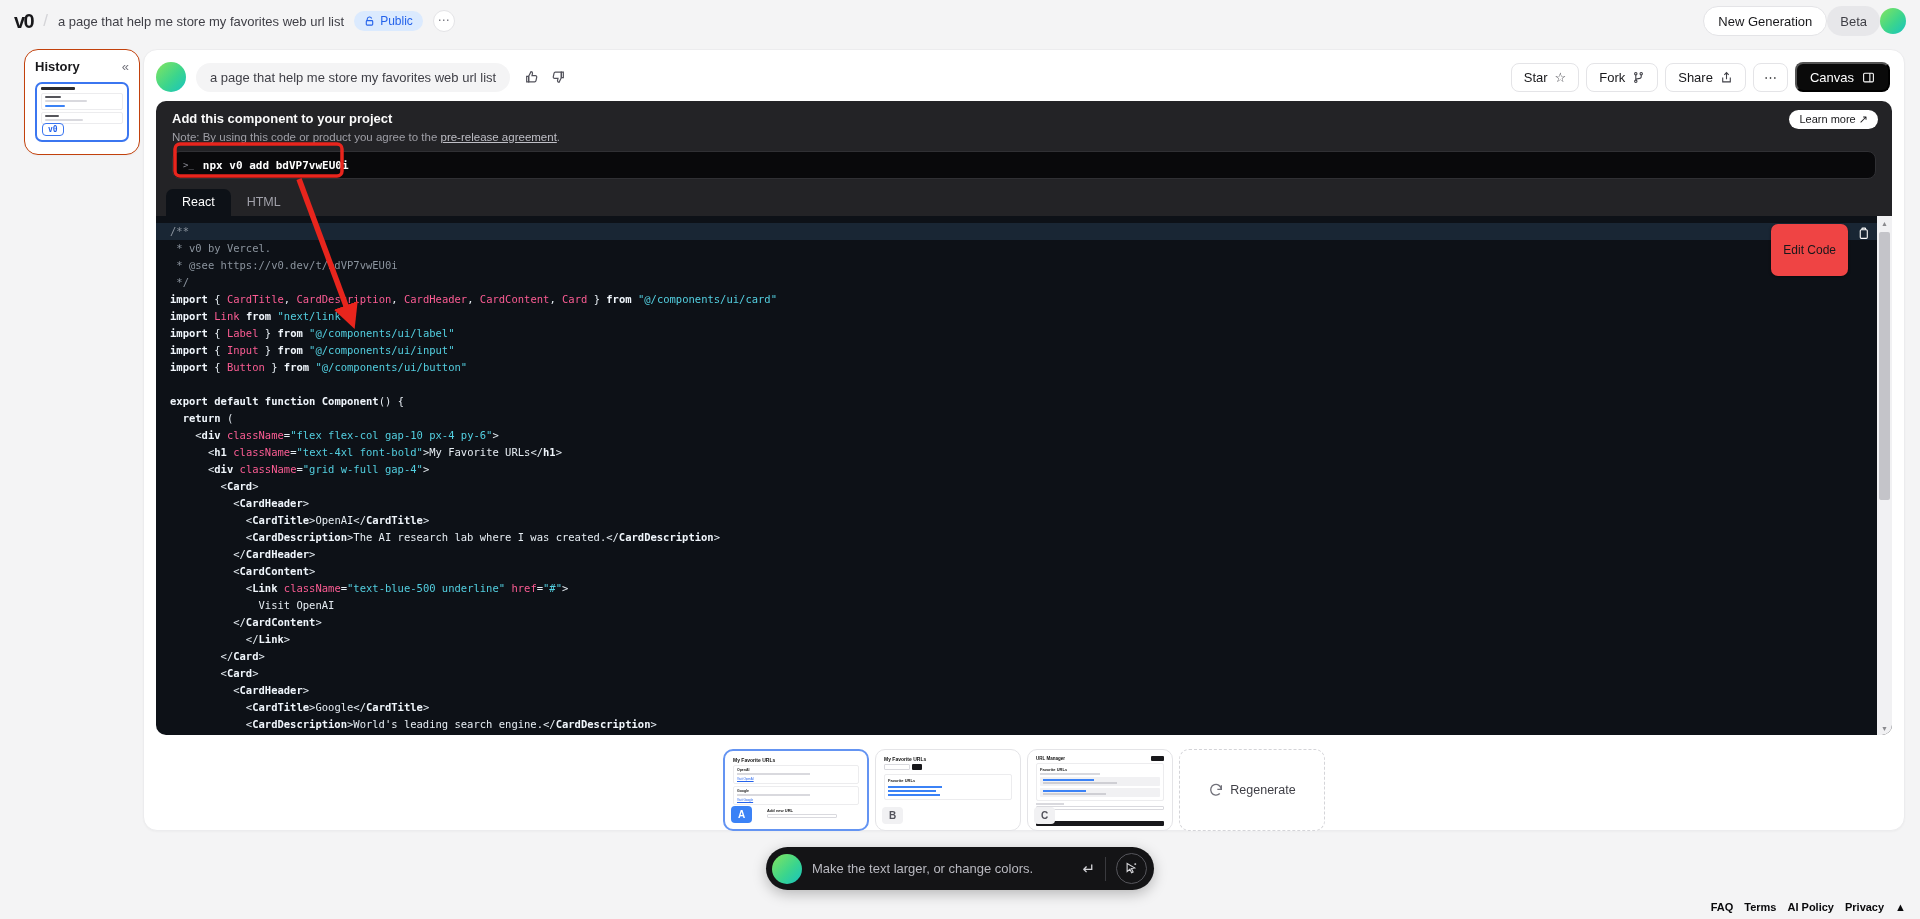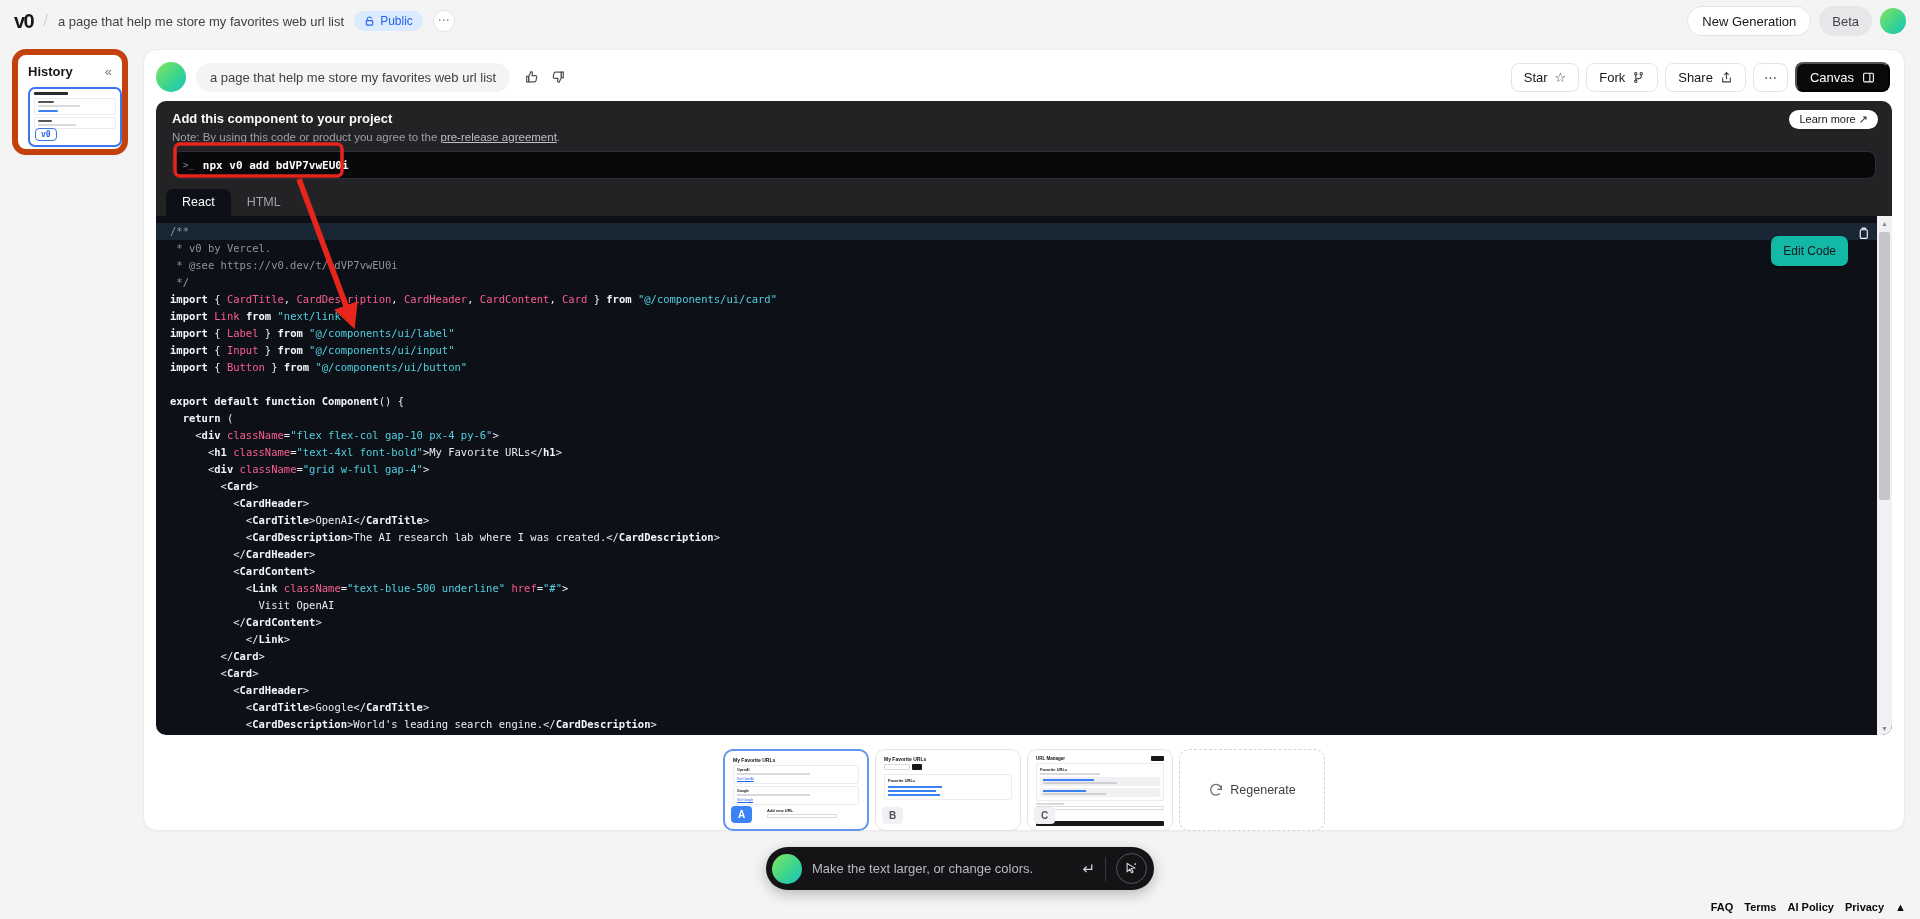--- a/index.html
+++ b/index.html
@@ -7,27 +7,27 @@
   body { background:#f4f4f5; font-family:"Liberation Sans", sans-serif; position:relative; color:#18181b; }
 
   
   .topbar { position:absolute; top:0; left:0; right:0; height:42px; display:flex; align-items:center; padding:0 14px; }
   .topbar-left { display:flex; align-items:center; gap:10px; }
   .logo { font-weight:900; font-size:20px; letter-spacing:-1.5px; cursor:pointer; }
   .slash { color:#d4d4d8; font-size:17px; }
   .proj-title { font-size:13px; color:#3f3f46; }
   .pub-badge { display:inline-flex; align-items:center; gap:5px; background:#dbeafe; color:#2563eb; font-size:12px; border-radius:999px; padding:3px 10px; cursor:pointer; }
   .dots-btn { width:22px; height:22px; border:1px solid #e4e4e7; border-radius:999px; background:#fff; color:#71717a; font-size:12px; line-height:19px; text-align:center; cursor:pointer; }
-  .topbar-right { margin-left:auto; display:flex; align-items:center; gap:8px; }
+  .topbar-right { margin-left:auto; display:flex; align-items:center; gap:0; }
   .pill-btn { height:30px; display:inline-flex; align-items:center; gap:6px; padding:0 14px; border:1px solid #e4e4e7; border-radius:999px; background:#fff; font-size:13px; color:#18181b; cursor:pointer; }
   .beta-pill { height:30px; display:inline-flex; align-items:center; padding:0 13px; border-radius:999px; background:#e7e7ea; font-size:13px; color:#3f3f46; cursor:pointer; }
   .avatar-grad { width:26px; height:26px; border-radius:50%; background:linear-gradient(135deg,#84e55f 0%,#3cd58c 55%,#17c3c0 100%); cursor:pointer; }
 
   
-  .hist { position:absolute; left:12px; top:49px; width:116px; height:106px; background:#fff; border:6px solid #c2410c; border-radius:14px; padding:9px 10px; box-shadow:0 1px 2px rgba(0,0,0,.03); }
+  .hist { position:absolute; left:24px; top:49px; width:116px; height:106px; background:#fff; border:1px solid #c2410c; border-radius:14px; padding:9px 10px; box-shadow:0 1px 2px rgba(0,0,0,.03); }
   .hist-head { display:flex; align-items:center; justify-content:space-between; }
   .hist-title { font-size:13px; font-weight:600; color:#18181b; }
   .hist-collapse { color:#71717a; font-size:13px; cursor:pointer; }
   .hist-thumb { position:relative; margin-top:8px; width:94px; height:60px; border:2px solid #3b76f0; border-radius:7px; background:#fff; padding:3px 4px; cursor:pointer; overflow:hidden; }
   .mini-bar { border-radius:1px; }
   .v0-badge { position:absolute; left:5px; bottom:4px; background:#fff; border:1.5px solid #3b76f0; color:#2563eb; border-radius:4px; font-size:8px; font-weight:700; padding:1px 5px; font-family:"DejaVu Sans Mono", monospace; }
 
   
   .panel { position:absolute; left:143px; top:49px; width:1762px; height:782px; background:#fff; border:1px solid #ececee; border-radius:14px; box-shadow:0 1px 2px rgba(0,0,0,.03); }
   .chat-row { display:flex; align-items:center; padding:12px 14px 9px 12px; }
@@ -57,21 +57,21 @@
   
   .code-area { position:relative; background:#0d1117; height:519px; border-radius:0 0 10px 10px; overflow:hidden; }
   .code-lines { padding-top:7px; font-family:"DejaVu Sans Mono", monospace; font-size:10.5px; line-height:17px; }
   .cl { height:17px; padding-left:14px; white-space:pre; color:#e6edf3; }
   .cl.hl { background:#192634; }
   .tk-k, .tk-t { color:#f0f6fc; font-weight:700; }
   .tk-a { color:#fb5c93; }
   .tk-s { color:#53cfe0; }
   .tk-c { color:#8b949e; }
   .tk-p { color:#e6edf3; }
-  .edit-code { position:absolute; top:20px; right:44px; background:#14b8a6; color:#18181b; font-size:12px; border-radius:7px; padding:8px 12px; cursor:pointer; box-shadow:0 1px 3px rgba(0,0,0,.4); }
+  .edit-code { position:absolute; top:8px; right:44px; background:#ef4444; color:#18181b; font-size:12px; border-radius:7px; padding:19px 12px; cursor:pointer; box-shadow:0 1px 3px rgba(0,0,0,.4); }
   .copy-ic { position:absolute; top:10px; right:22px; color:#fff; cursor:pointer; display:inline-flex; }
   .sbar { position:absolute; top:0; right:0; bottom:0; width:15px; background:#f1f1f3; display:flex; flex-direction:column; align-items:center; }
   .sbar .arr { height:14px; display:flex; align-items:center; color:#8a8a8e; font-size:7px; }
   .sbar .track { flex:1; width:100%; position:relative; }
   .sbar .thumb-v { position:absolute; top:2px; left:2px; width:11px; height:268px; background:#c4c4c9; border-radius:2px; cursor:grab; }
 
   
   .thumbs-row { display:flex; justify-content:center; gap:6px; margin-top:14px; }
   .thumb { position:relative; width:146px; height:82px; background:#fff; border:1px solid #e4e4e7; border-radius:10px; padding:6px 8px; overflow:hidden; cursor:pointer; }
   .thumb.selected { border:2px solid #6494f2; }

